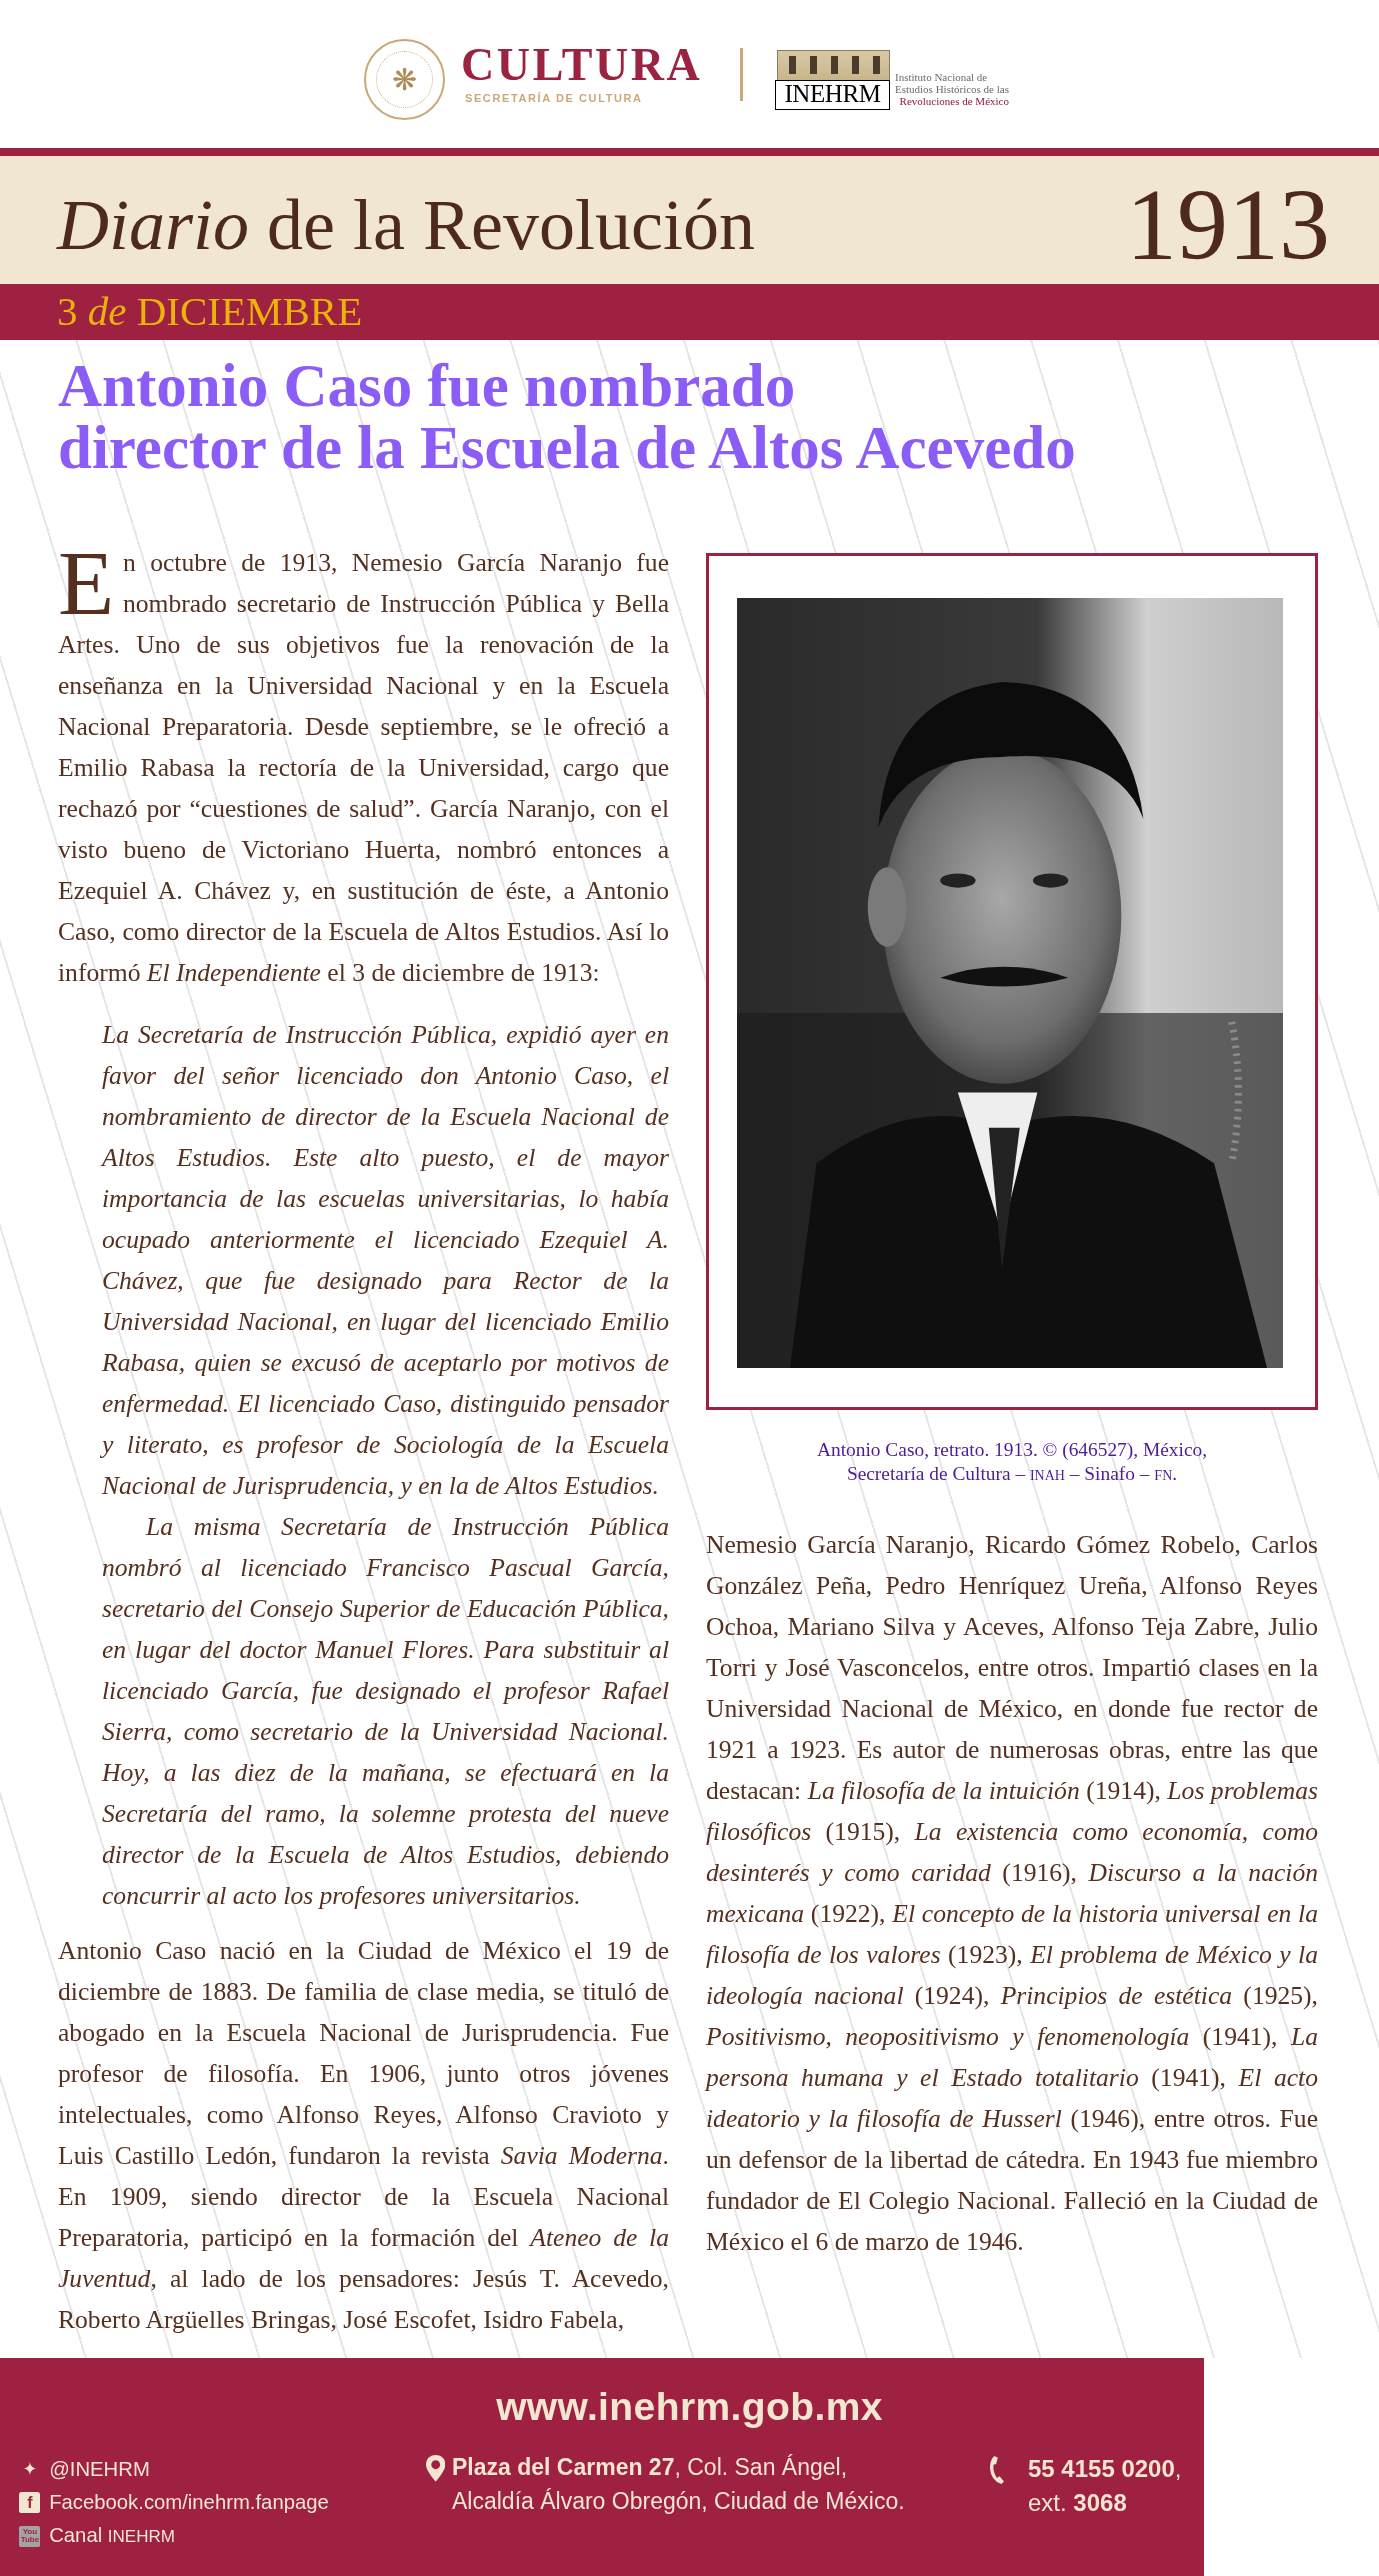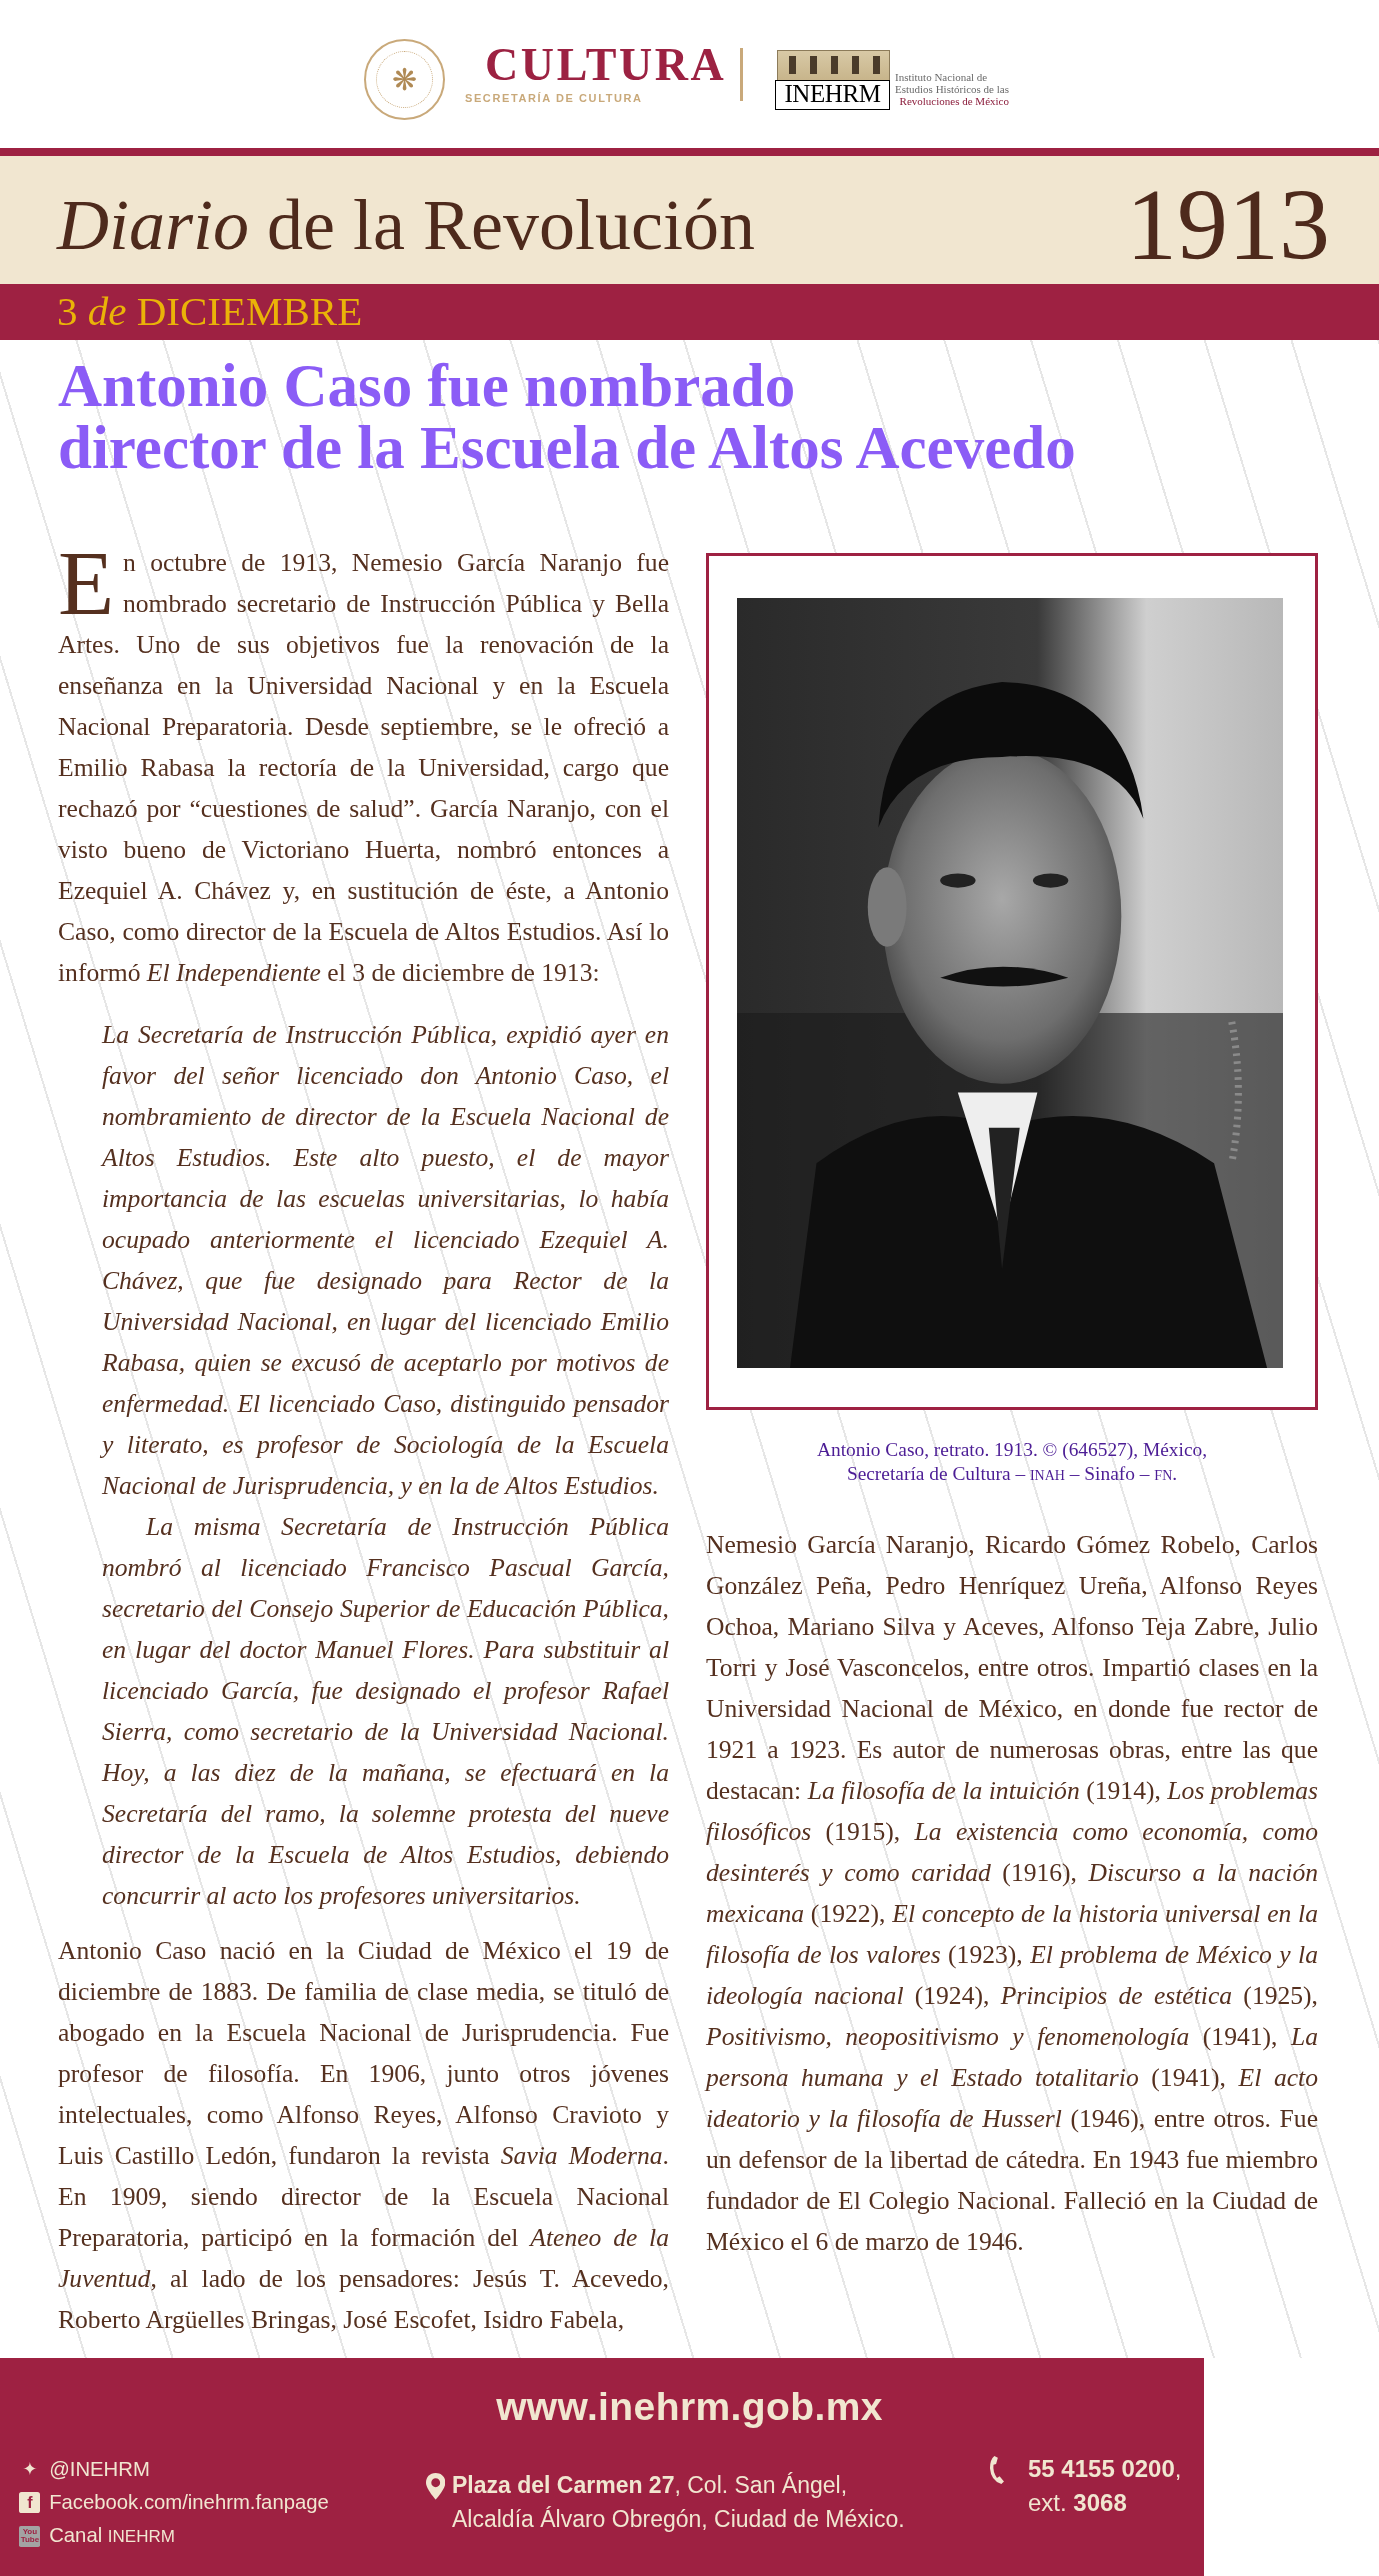--- a/index.html
+++ b/index.html
@@ -13,21 +13,21 @@
     z-index: 0;
   }
 
   
   .logos { position: absolute; top: 34px; left: 0; width: 1379px; height: 88px; z-index: 2; }
   .seal { position: absolute; left: 364px; top: 5.3px; width: 81px; height: 81px; border-radius: 50%;
           border: 2.6px solid #c9a97a; display: flex; align-items: center; justify-content: center; }
   .seal-inner { width: 57px; height: 57px; border-radius: 50%; border: 1.8px dotted #c9a97a;
                 color: #b08a55; font-size: 30px; display:flex; align-items:center; justify-content:center; }
   .cultura { position: absolute; left: 461px; top: 5.3px; font-family: "Liberation Serif", serif;
-             font-weight: bold; font-size: 46px; letter-spacing: 2.6px; color: #9c2242; line-height: 51px; margin-left: 24px; }
+             font-weight: bold; font-size: 46px; letter-spacing: 2.6px; color: #9c2242; line-height: 51px; }
   .cultura-sub { position: absolute; left: 465px; top: 58px; font-family: "Liberation Sans", sans-serif;
                  font-weight: bold; font-size: 11px; letter-spacing: 1.6px; color: #c9a97a; }
   .logo-divider { position: absolute; left: 740px; top: 14px; width: 2.6px; height: 53px; background: #c9a97a; }
   .inehrm-building { position: absolute; left: 777px; top: 16px; width: 113px; height: 32px;
                      background: linear-gradient(#d8c9a6, #c7b48a); border: 0.9px solid #8c7b5a; }
   .inehrm-building span { position: absolute; top: 5.3px; width: 7px; height: 17.7px; background: #4a3b2a; }
   .inehrm-box { position: absolute; left: 775px; top: 46px; width: 115px; height: 30px; border: 1.8px solid #000;
                 background: #fff; font-family: "Liberation Serif", serif; font-size: 25px; line-height: 26.5px;
                 text-align: center; color: #000; letter-spacing: -0.4px; }
   .inehrm-text { position: absolute; left: 895px; top: 37px; font-family: "Liberation Serif", serif;
@@ -71,21 +71,21 @@
 
   
   .footer { position: absolute; left: 0; top: 2358px; width: 1204px; height: 218px; background: #9e2142; z-index: 2;
             color: #f1e6d0; font-family: "Liberation Sans", "DejaVu Sans", sans-serif; }
   .site { position: absolute; left: 0; top: 26.5px; width: 1379px; text-align: center; font-size: 39px; font-weight: bold; letter-spacing: 0.4px; }
   .social { position: absolute; left: 19.4px; top: 95px; font-size: 20.3px; line-height: 33px; }
   .social-row { display: flex; align-items: center; gap: 8.8px; }
   .icon { display: inline-flex; width: 21px; height: 21px; align-items: center; justify-content: center; font-size: 17.7px; font-weight: bold; }
   .icon-fb { background: #f1e6d0; color: #9e2142; border-radius: 2.6px; font-size: 16px; }
   .icon-yt { font-size: 8px; line-height: 8px; flex-direction: column; background: #a3a3a3; color: #9e2142; border-radius: 1.8px; }
-  .address { position: absolute; left: 452px; top: 110px; font-size: 23px; line-height: 34px; }
+  .address { position: absolute; left: 452px; top: 92px; font-size: 23px; line-height: 34px; }
   .address b { font-weight: bold; }
   .pin { position: absolute; left: -26.5px; top: 5.3px; width: 19.4px; height: 26.5px; }
   .phone { position: absolute; left: 1028px; top: 94px; font-size: 24px; line-height: 34px; }
   .phone b { font-weight: bold; }
   .phone-icon { position: absolute; left: -39px; top: 3.5px; width: 17.7px; height: 28px; }
   .sc-small { font-size: 17px; }
 </style>
 </head>
 <body>
 

